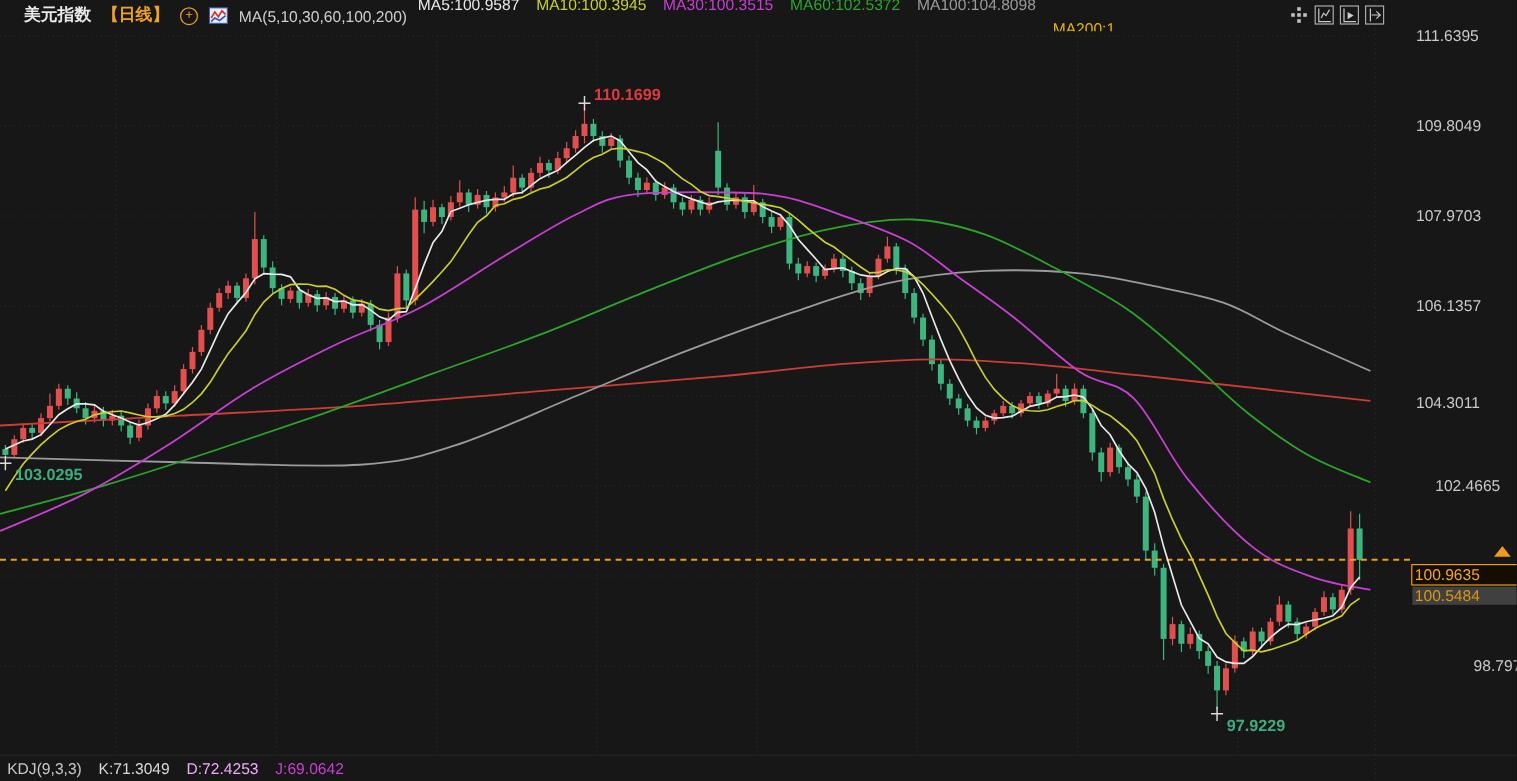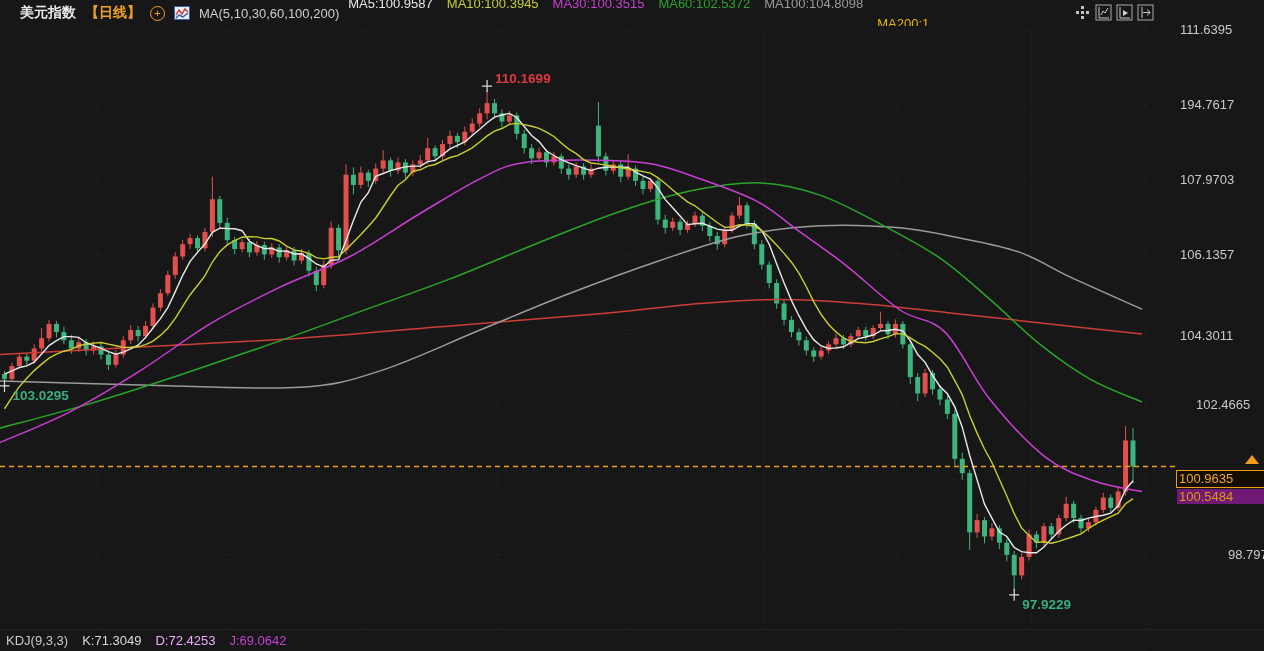--- a/index.html
+++ b/index.html
@@ -17,21 +17,21 @@
   #ma-list{display:flex;gap:14px;font-size:13px;}
   .ma-item{letter-spacing:0;}
   
   #toolbar{position:absolute;right:110px;top:3px;display:flex;gap:3px;z-index:6;}
   .tool{width:18px;height:18px;display:flex;align-items:center;justify-content:center;cursor:pointer;}
   
   .axis-label{position:absolute;left:1180px;font-size:13px;color:#c9c9c9;z-index:4;}
   
   #badge-main{position:absolute;left:1176px;top:470px;width:86px;height:16px;border:1px solid #f09c1a;
       background:#140d02;color:#f5a623;font-size:13px;line-height:16px;padding-left:2px;z-index:6;}
-  #badge-sub{position:absolute;left:1177px;top:489px;width:86px;height:15px;background:#701a75;
+  #badge-sub{position:absolute;left:1177px;top:489px;width:86px;height:15px;background:#404040;
       color:#dd9712;font-size:13px;line-height:15px;padding-left:2px;z-index:6;}
   #rt-triangle{position:absolute;left:1245px;top:455px;width:0;height:0;border-left:7px solid transparent;
       border-right:7px solid transparent;border-bottom:9px solid #f09c1a;cursor:pointer;z-index:7;}
   
   #watermark{position:absolute;left:1130px;top:586px;font-size:28px;letter-spacing:7px;color:#ccd2da;z-index:3;}
   
   #kdj{position:absolute;left:6px;top:633px;display:flex;gap:14px;font-size:13px;z-index:5;}
   #kdj .t{color:#c8c8c8;}
 </style>
 </head>
@@ -441,21 +441,21 @@
       <svg width="17" height="17" viewBox="0 0 17 17">
         <rect x="1" y="1" width="15" height="15" fill="none" stroke="#aaa"></rect>
         <path d="M5 3v11" fill="none" stroke="#ccc"></path>
         <path d="M6 8.5h7M10 5.5l3.2 3-3.2 3" fill="none" stroke="#ccc"></path>
       </svg>
     </span>
   </div>
 
   <div id="axis-labels">
       <div class="axis-label" style="top: 22px;">111.6395</div>
-      <div class="axis-label" style="top: 97px;">194.7617</div>
+      <div class="axis-label" style="top: 97px;">109.8049</div>
       <div class="axis-label" style="top: 172px;">107.9703</div>
       <div class="axis-label" style="top: 247px;">106.1357</div>
       <div class="axis-label" style="top: 328px;">104.3011</div>
       <div class="axis-label" style="top: 397px; margin-left: 16px;">102.4665</div>
       <div class="axis-label" style="top: 547px; margin-left: 48px;">98.7973</div>
     </div>
 
   <div id="badge-main">100.9635</div>
   <div id="badge-sub">100.5484</div>
   <div id="rt-triangle"></div>

